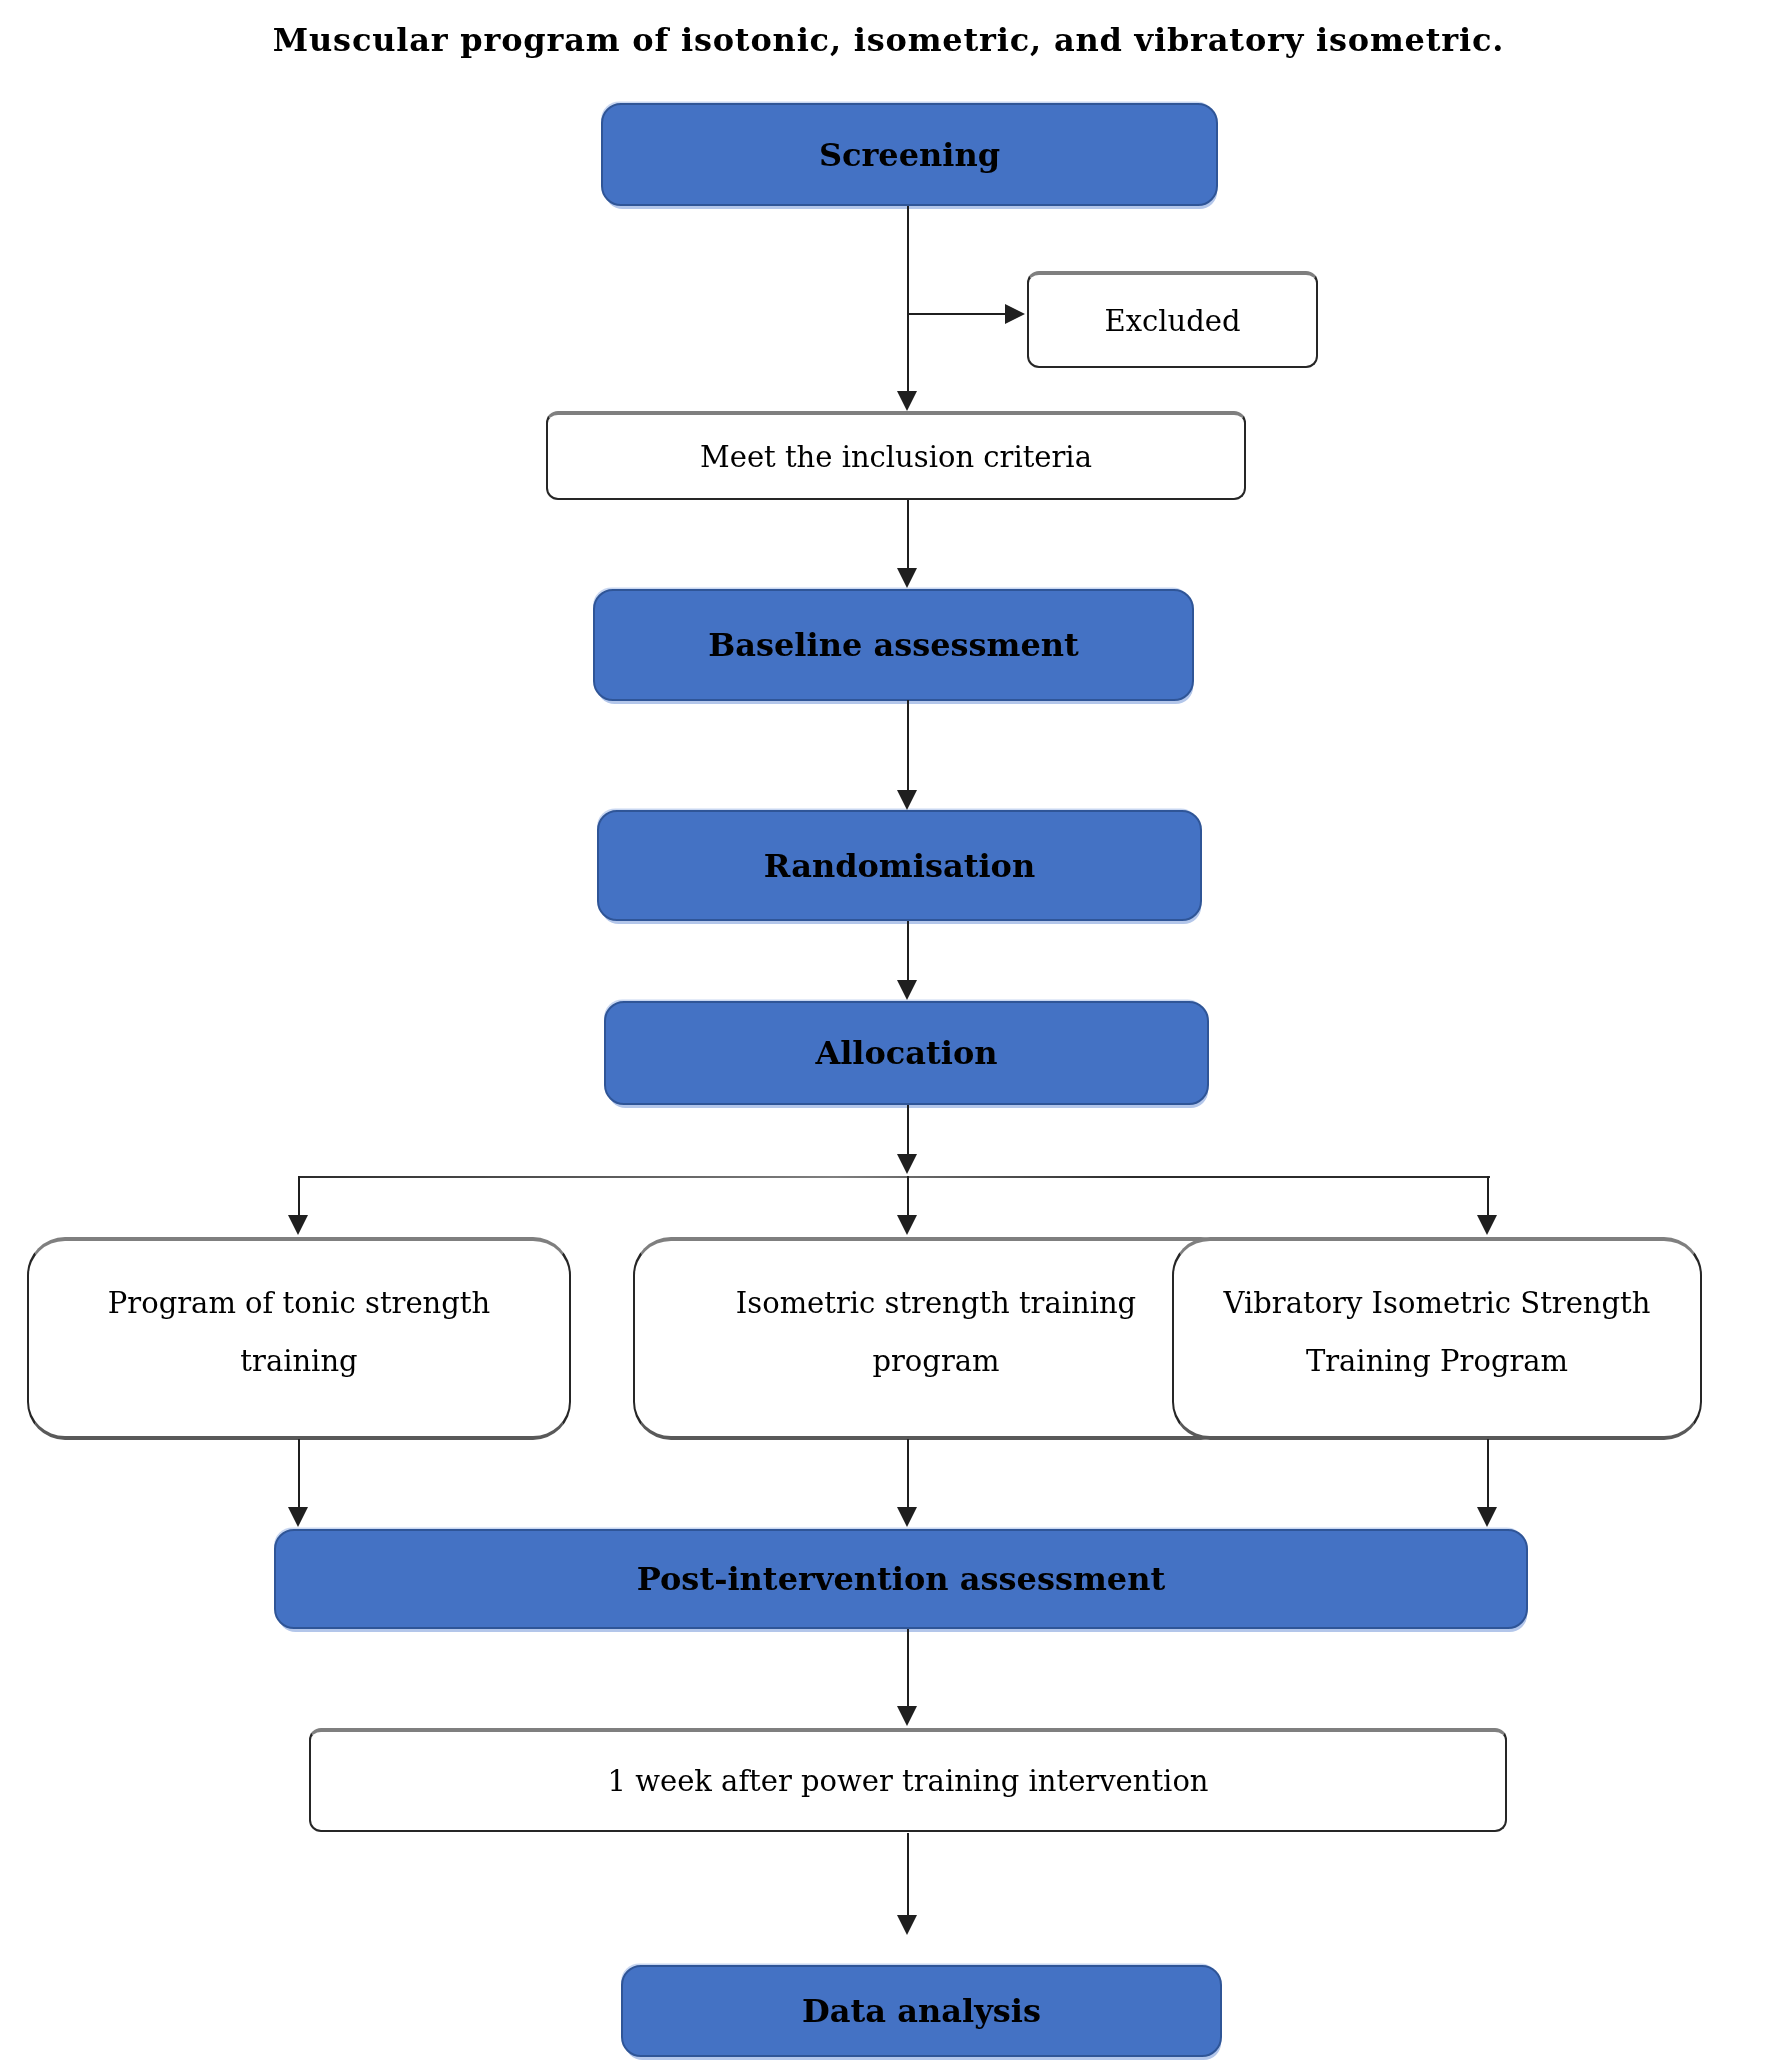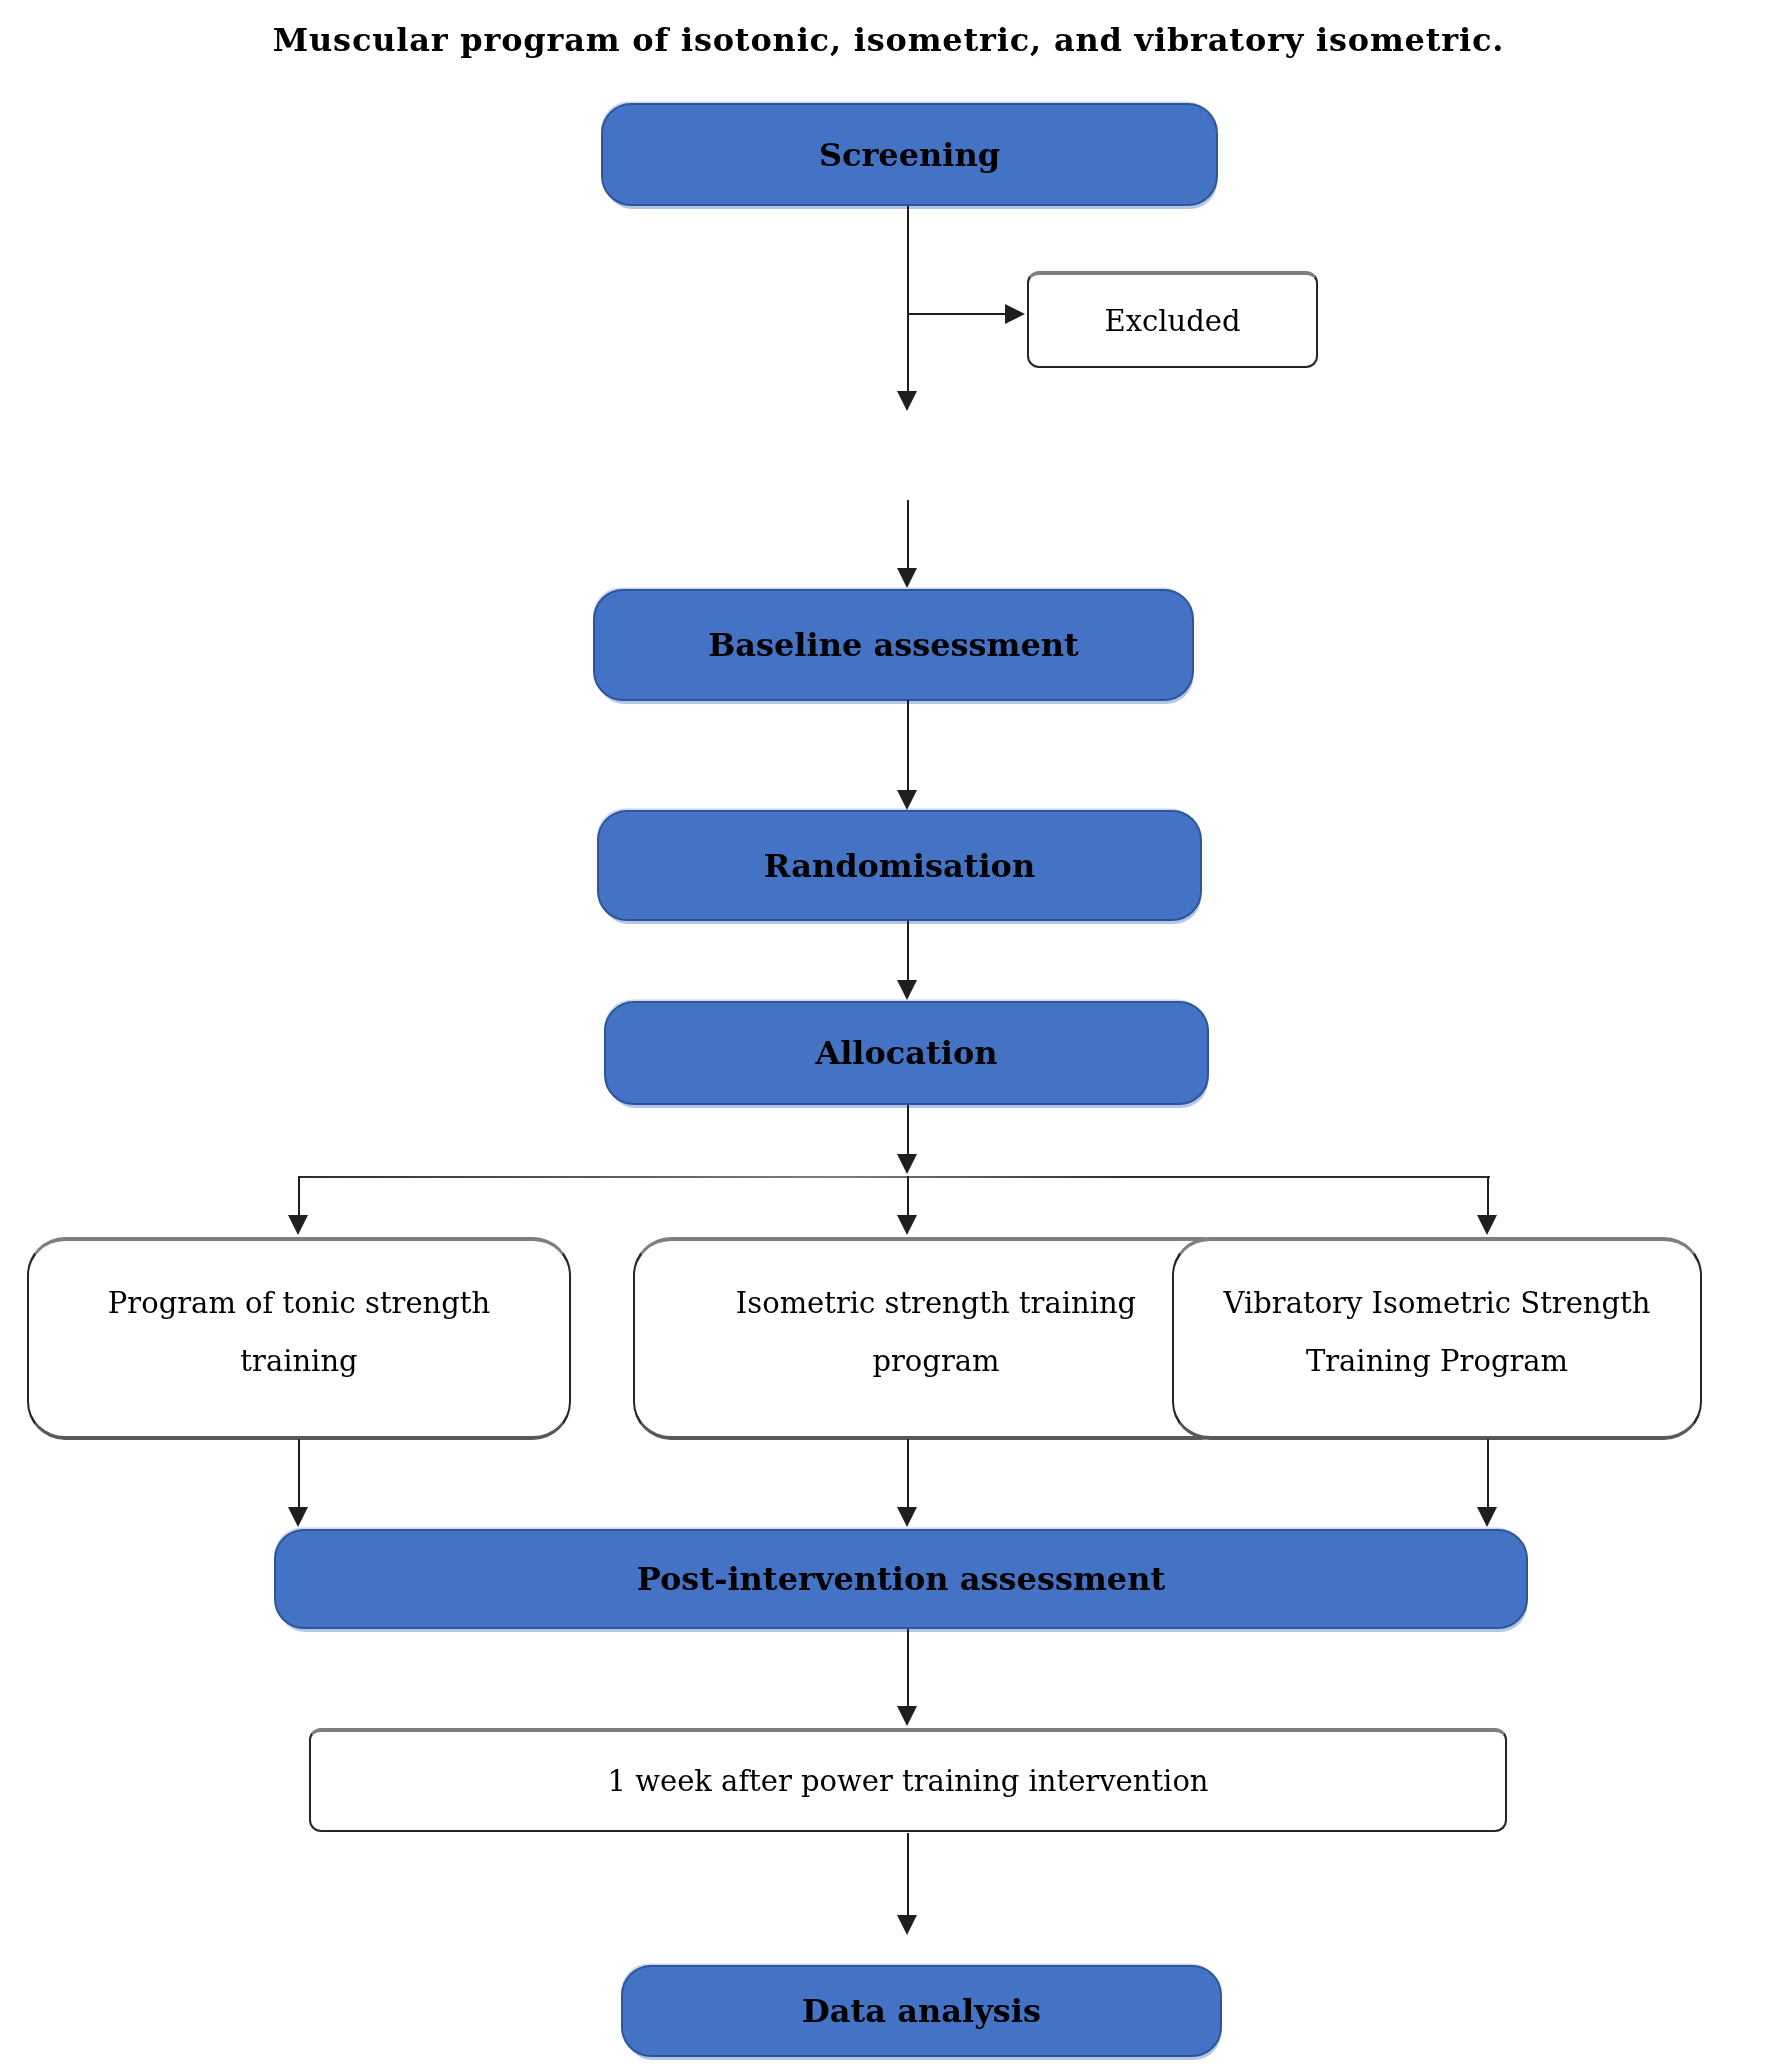--- a/index.html
+++ b/index.html
@@ -23,21 +23,21 @@
     position:absolute;
     box-sizing:border-box;
     display:flex;
     align-items:center;
     justify-content:center;
     text-align:center;
   }
   .blue{
     background:#4472C4;
     border:2.4px solid #2F5597;
-    border-radius:30px;
+    border-radius:20px;
     font-weight:bold;
     font-size:32px;
     box-shadow:1.6px 5.5px 0 -2.4px #b3c6ea, -1.6px -3.2px 0 -1.6px #c9d7f1;
   }
   .white{
     background:#ffffff;
     border:2.4px solid #262626;
     border-top:4.7px solid #7f7f7f;
     border-radius:12px;
     font-size:29px;
@@ -122,20 +122,23 @@
   <div class="title">Muscular program of isotonic, isometric, and vibratory isometric.</div>
 
   <div class="box blue" id="n-screening">
     <span class="lbl">Screening</span>
   </div>
 
   <div class="box white" id="n-excluded">
     <span class="lbl">Excluded</span>
   </div>
 
+  <div class="box white" id="n-meet">
+    <span class="lbl">Meet the inclusion criteria</span>
+  </div>
 
   <div class="box blue" id="n-baseline">
     <span class="lbl">Baseline assessment</span>
   </div>
 
   <div class="box blue" id="n-random">
     <span class="lbl">Randomisation</span>
   </div>
 
   <div class="box blue" id="n-alloc">

